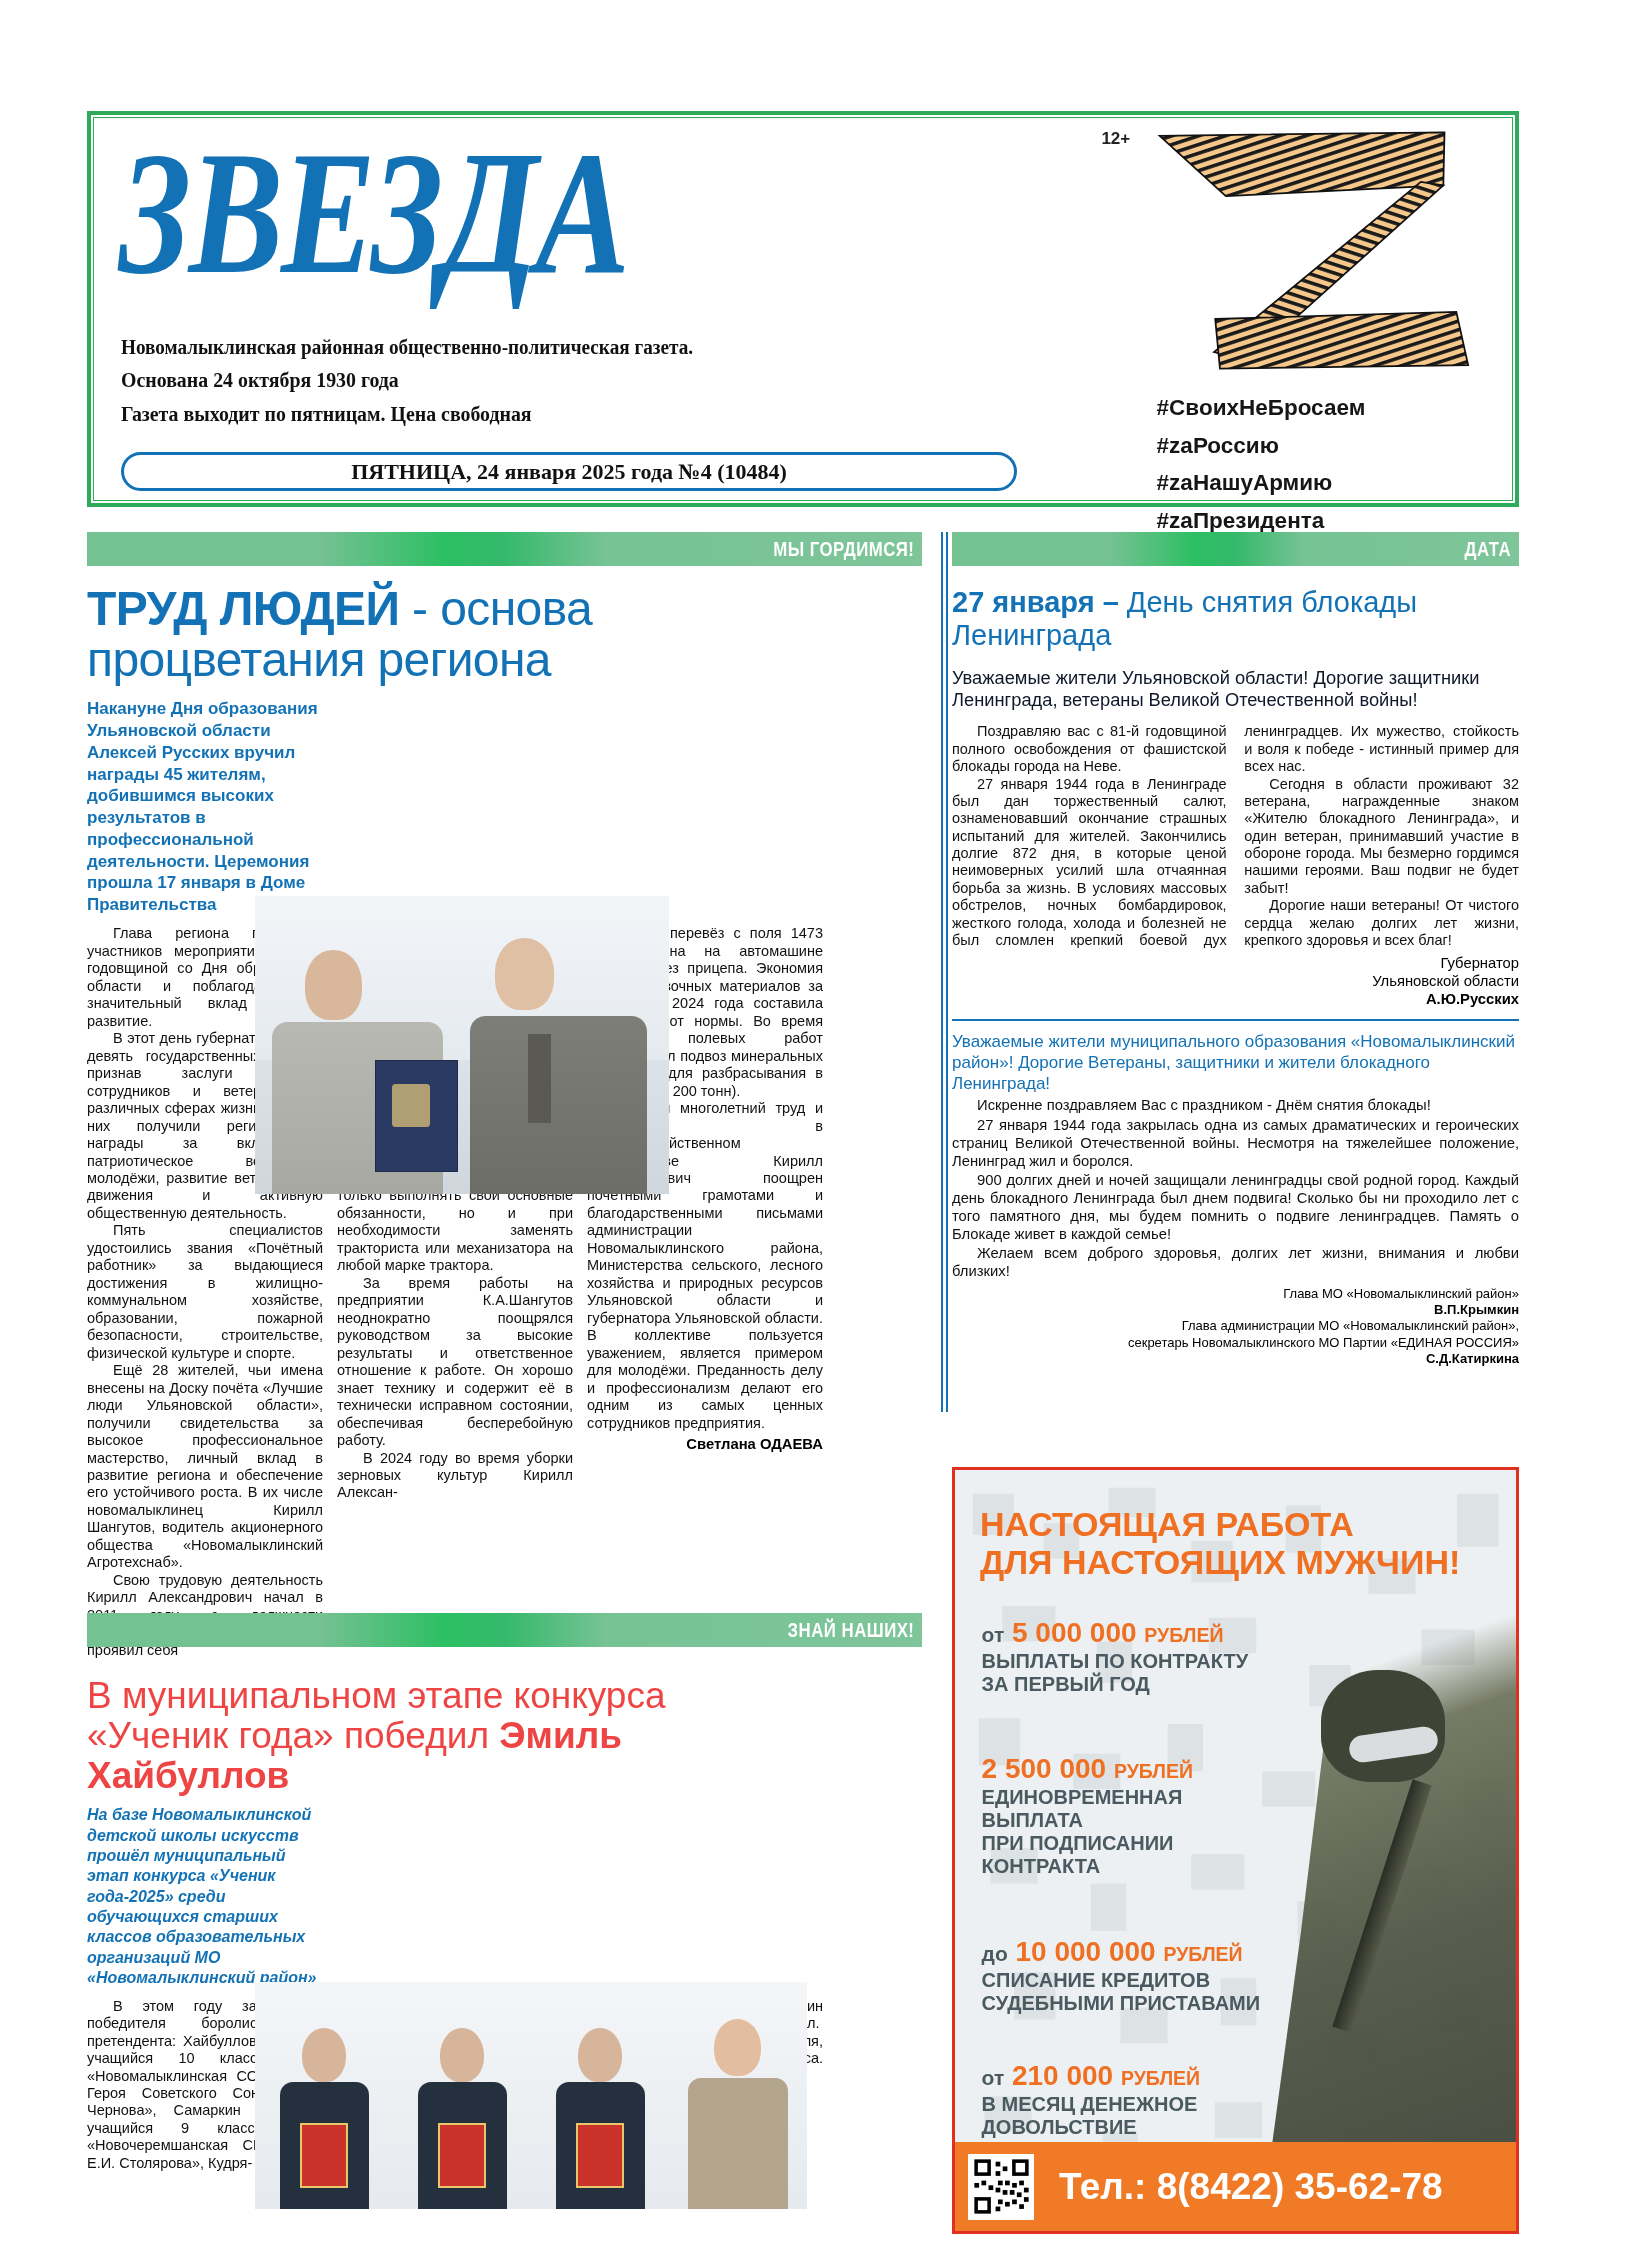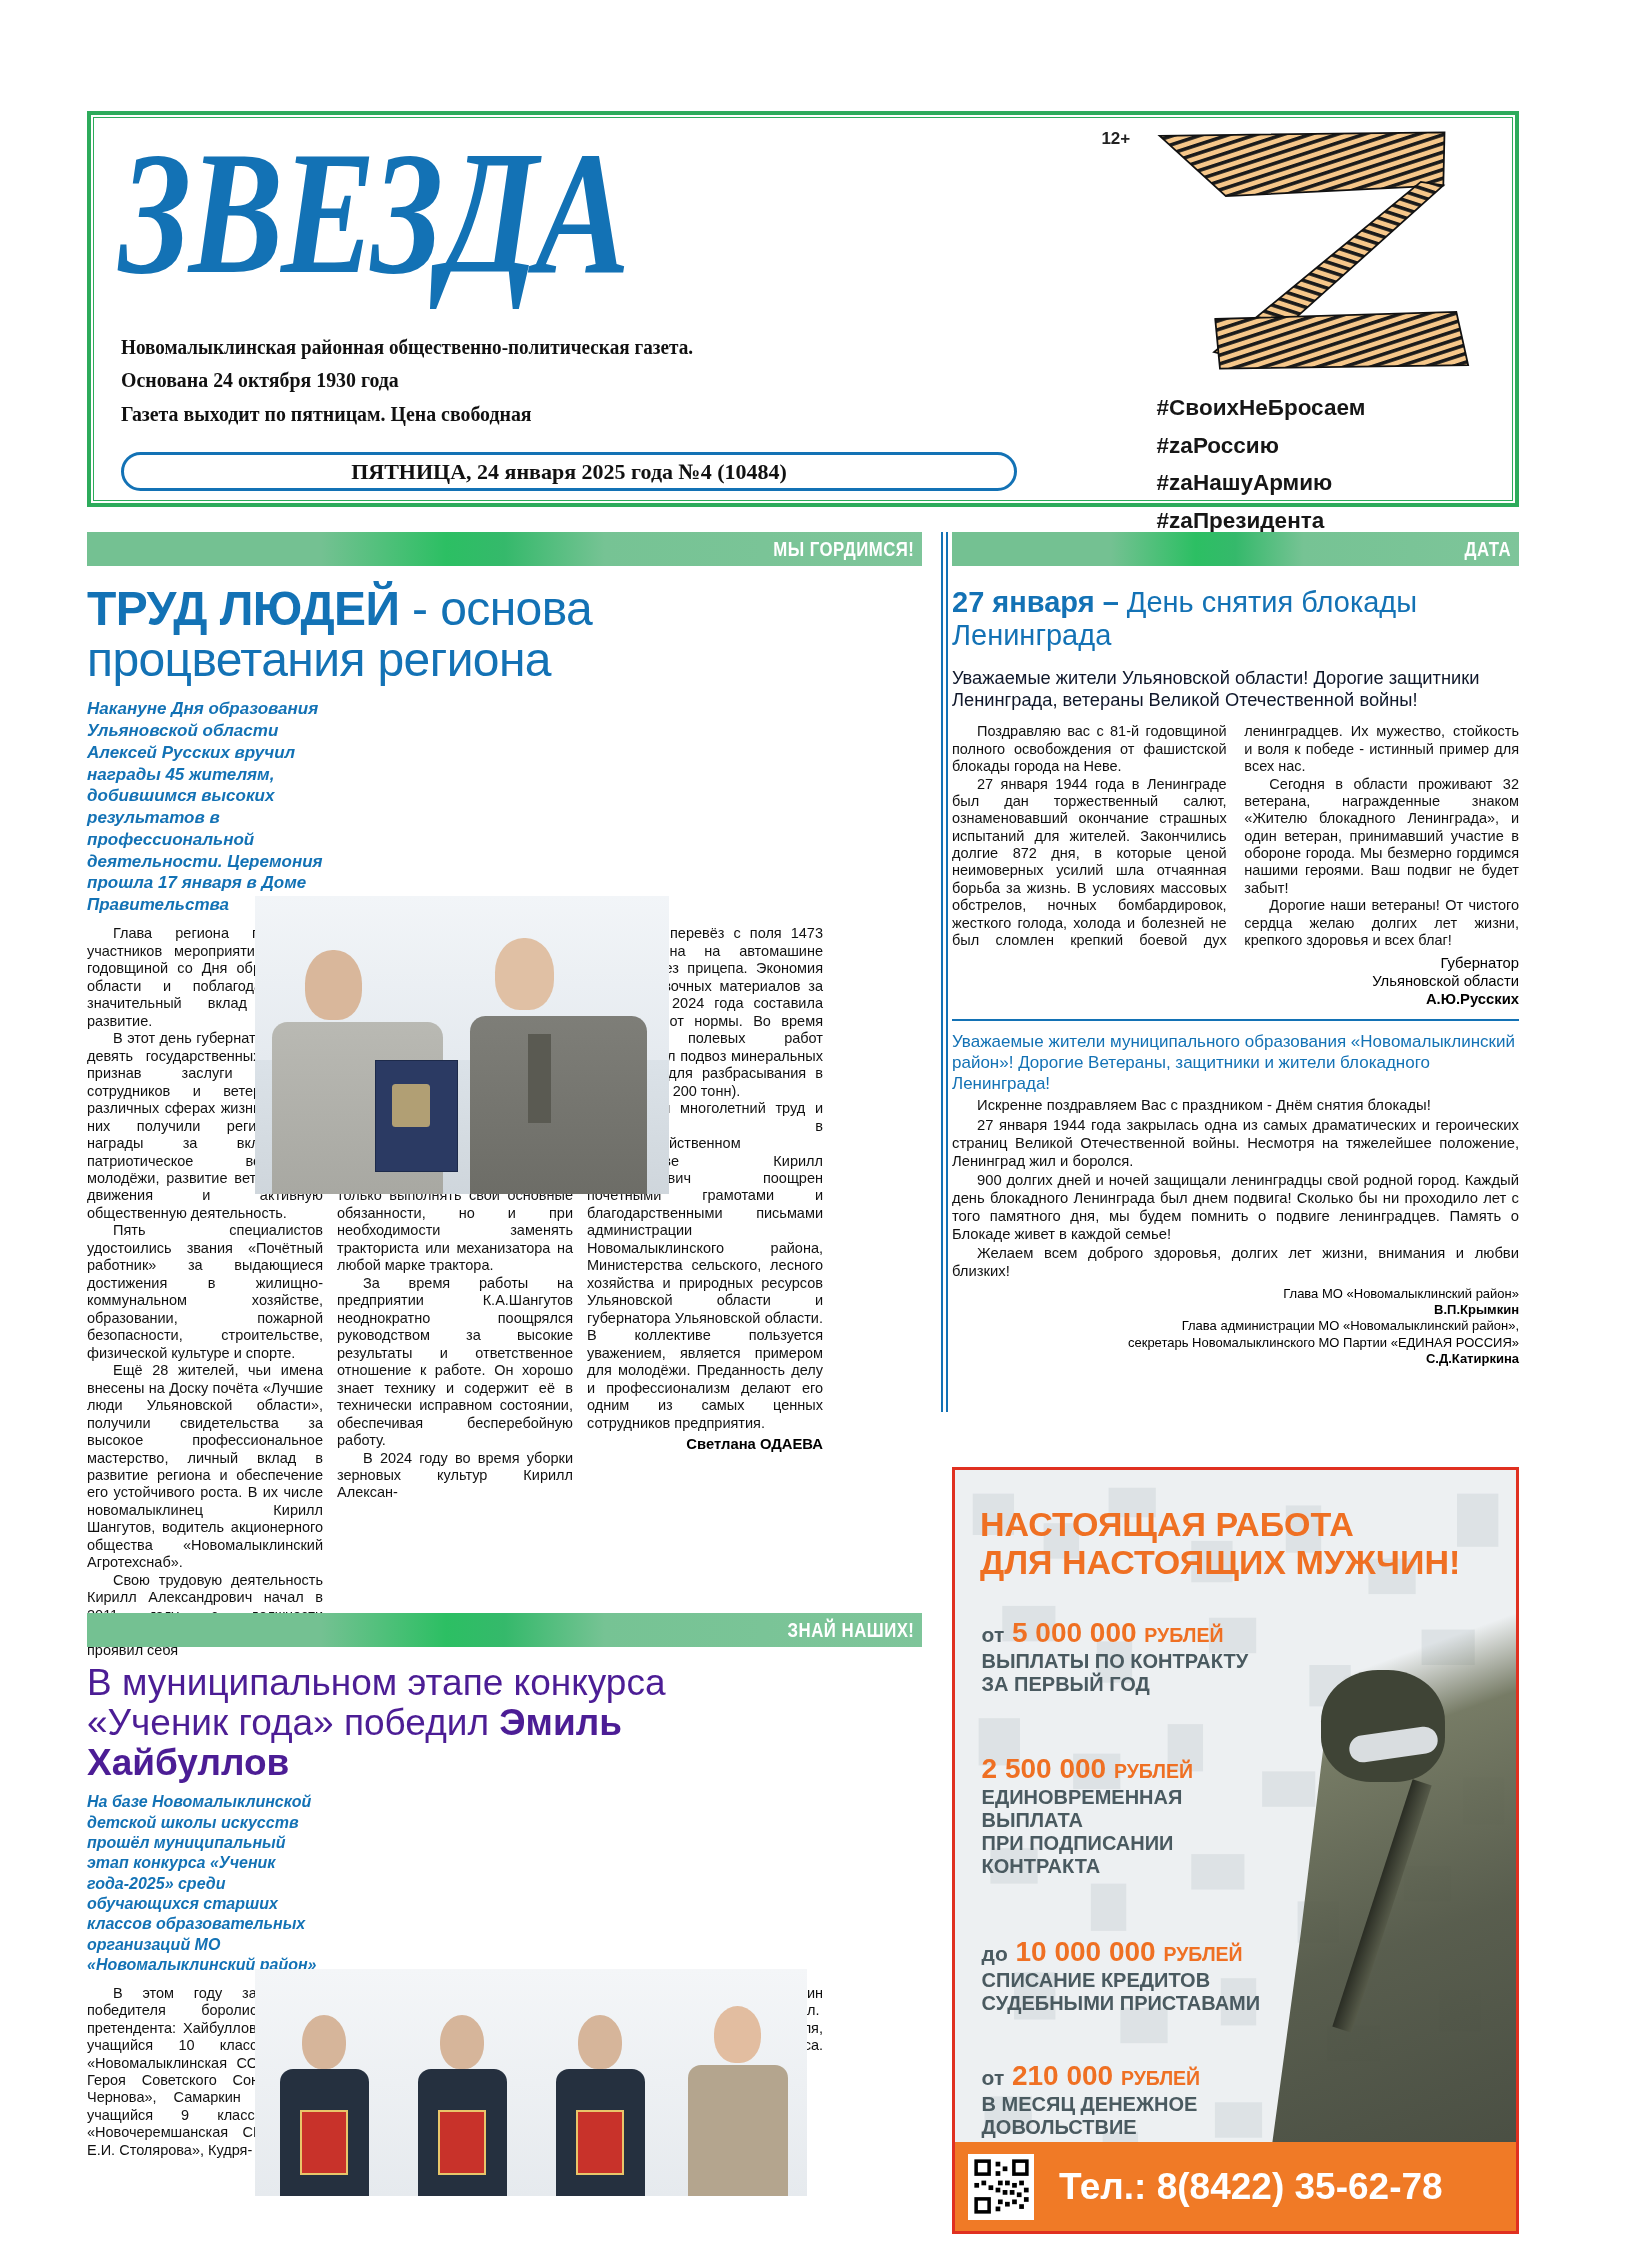--- a/index.html
+++ b/index.html
@@ -71,21 +71,21 @@
   
   .left-col { position: absolute; left: 87px; top: 532px; width: 835px; }
 
   .headline-main {
     color: #1372b5; font-weight: 700; font-size: 48px; line-height: 1.06;
     margin-top: 17.7px; letter-spacing: -0.6px;
   }
   .headline-main .thin { font-weight: 400; }
 
   .lead-text {
-    color: #1372b5; font-style: italic; font-weight: 700;
+    color: #1372b5; font-weight: 700;
     font-size: 17px; line-height: 1.28; width: 236px; margin-top: 13px;
   }
 
   .photo1 {
     position: absolute; left: 168px; top: 198px; width: 414px; height: 298px;
     background:
       linear-gradient(180deg,#e9eef3 0%,#dde4ea 48%,#cfd6dc 100%);
     overflow: hidden;
   }
   .photo2 {
@@ -169,21 +169,21 @@
     position: absolute; right: 78px; bottom: 473px; width: 89px; height: 27px;
     background: #d9dde0; border-radius: 14px; transform: rotate(-8deg);
   }
   .rifle {
     position: absolute; right: 124px; bottom: 195px; width: 20px; height: 260px;
     background: linear-gradient(90deg,#2a2d24,#565a49); transform: rotate(18deg);
   }
 
   
   .left-bottom { position: absolute; left: 87px; top: 1613px; width: 835px; }
-  .headline2 { color: #4c1d95; font-size: 37px; line-height: 1.08; margin-top: 16px; font-weight: 400; }
+  .headline2 { color: #ef4444; font-size: 37px; line-height: 1.08; margin-top: 29px; font-weight: 400; }
   .headline2 b { font-weight: 700; }
   .lead2 {
     color: #1372b5; font-style: italic; font-weight: 700; font-size: 16px;
     line-height: 1.27; width: 236px; margin-top: 9.5px;
   }
 
   .photo-ppl { position: absolute; left: 0; top: 0; width: 100%; height: 100%; display: flex; }
   .ppl { flex: 1; position: relative; }
   .ppl .head { position: absolute; left: 50%; top: 20%; width: 44px; height: 54px; margin-left: -22px; background: #d6b59a; border-radius: 50% 50% 45% 45%; }
   .ppl .body { position: absolute; left: 50%; top: 44%; width: 89px; height: 56%; margin-left: -44px; background: #25303f; border-radius: 13px 13px 0 0; }

